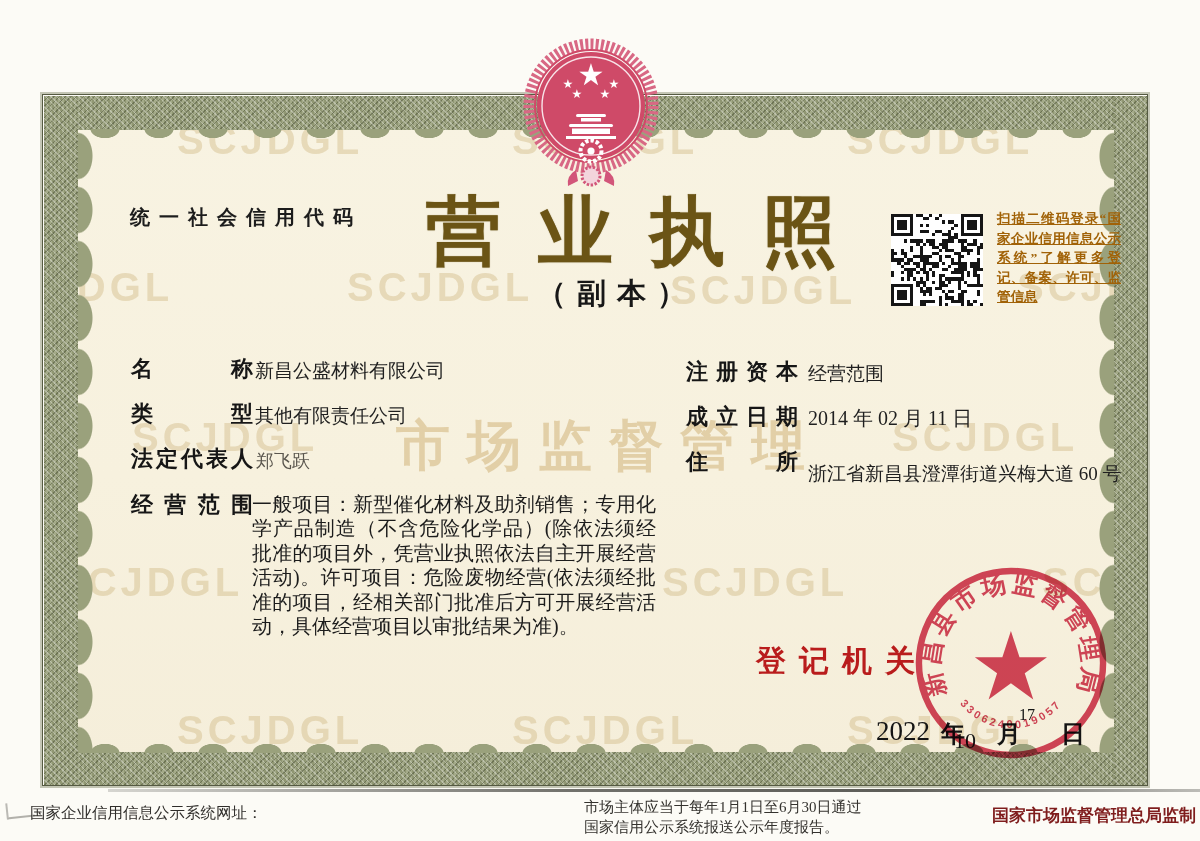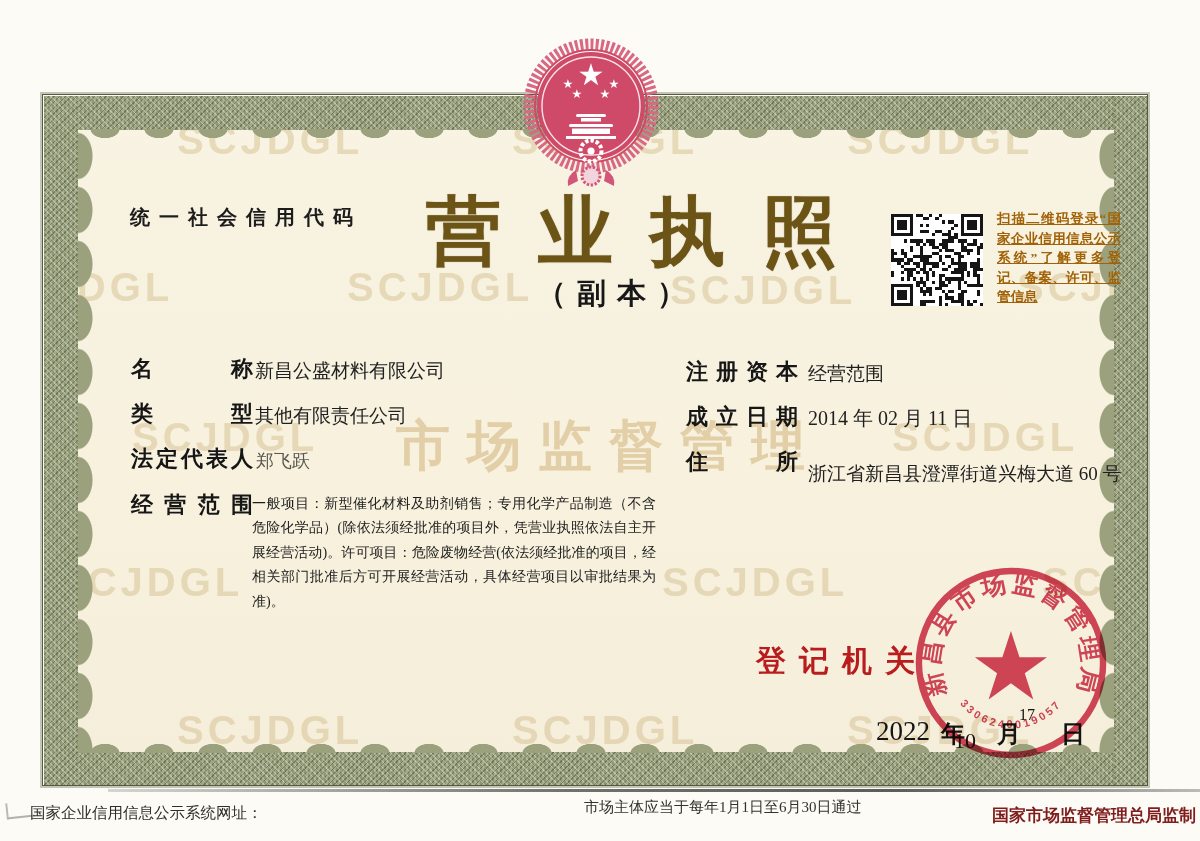--- a/index.html
+++ b/index.html
@@ -108,21 +108,21 @@
 
   
   .flabel {
     position:absolute; font-size:22px; font-weight:600; color:#161616;
     text-align:justify; text-align-last:justify; white-space:normal;
   }
   .fvalue { position:absolute; font-size:19px; color:#1f1f1f; white-space:nowrap; }
   .fvalue-faint { color:#5a564e; }
   .scope-value {
     position:absolute; left:252px; top:492px; width:404px;
-    font-size:14px; line-height:24.4px; color:#1c1c1c;
+    font-size:20px; line-height:24.4px; color:#1c1c1c;
     text-align:justify; white-space:normal;
   }
 
   .reg-label {
     left:756px; top:641px; font-size:30px; font-weight:600;
     letter-spacing:13px; color:#b91c1c; white-space:nowrap;
   }
 
   .date-part { position:absolute; color:#141414; white-space:nowrap; }
 
@@ -541,16 +541,17 @@
       <text font-size="11" font-weight="bold" fill="#d23a55" letter-spacing="3" font-family="'Liberation Sans', sans-serif">
         <textPath href="#sealArcBottom" startOffset="50%" text-anchor="middle">3306240019057</textPath>
       </text>
     </svg>
   </div>
 
   <div class="scribble"></div>
   <div class="abs footer-left">国家企业信用信息公示系统网址：</div>
   <div class="abs footer-notice">
     <div>市场主体应当于每年1月1日至6月30日通过</div>
+    <div>国家信用公示系统报送公示年度报告。</div>
   </div>
   <div class="abs footer-right">国家市场监督管理总局监制</div>
 
 </div>
 
 </body></html>

